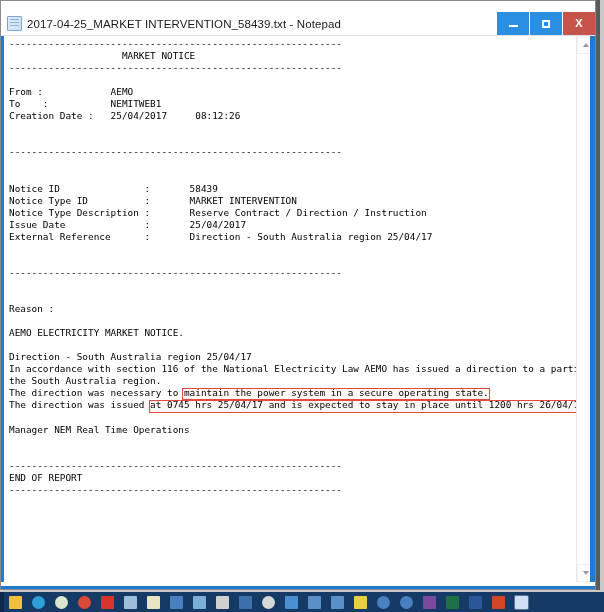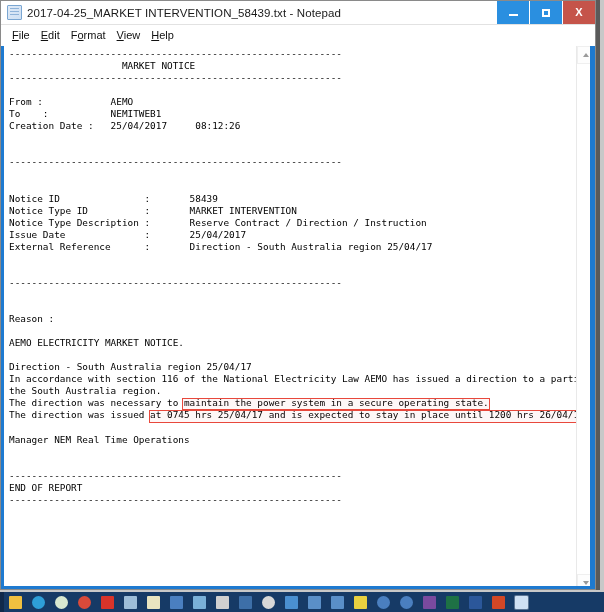--- a/index.html
+++ b/index.html
@@ -36,20 +36,21 @@
   }
 
   
   #title-bar {
     position: relative;
     height: 23px;
     background: #ffffff;
     border-bottom: 1px solid #e2e2e2;
     display: flex;
     align-items: center;
+    margin-top: 11px;
   }
   #title-bar-left {
     display: flex;
     align-items: center;
     padding-left: 6px;
     flex: 1;
     min-width: 0;
   }
   .np-icon {
     width: 13px; height: 13px;
@@ -284,27 +285,20 @@
         </div>
         <div class="cap-btn">
           <div class="cap-max-glyph"></div>
         </div>
         <div class="cap-btn close">
           <span class="cap-close-glyph">X</span>
         </div>
       </div>
     </div>
 
-    <div id="menu-bar">
-      <div class="menu-item"><span class="mnem">F</span>ile</div>
-      <div class="menu-item"><span class="mnem">E</span>dit</div>
-      <div class="menu-item">F<span class="mnem">o</span>rmat</div>
-      <div class="menu-item"><span class="mnem">V</span>iew</div>
-      <div class="menu-item"><span class="mnem">H</span>elp</div>
-    </div>
 
     <div id="client-area">
 
       <div id="text-canvas">
         <pre id="doc-text">-----------------------------------------------------------
                     MARKET NOTICE
 -----------------------------------------------------------
 
 From :            AEMO
 To    :           NEMITWEB1

